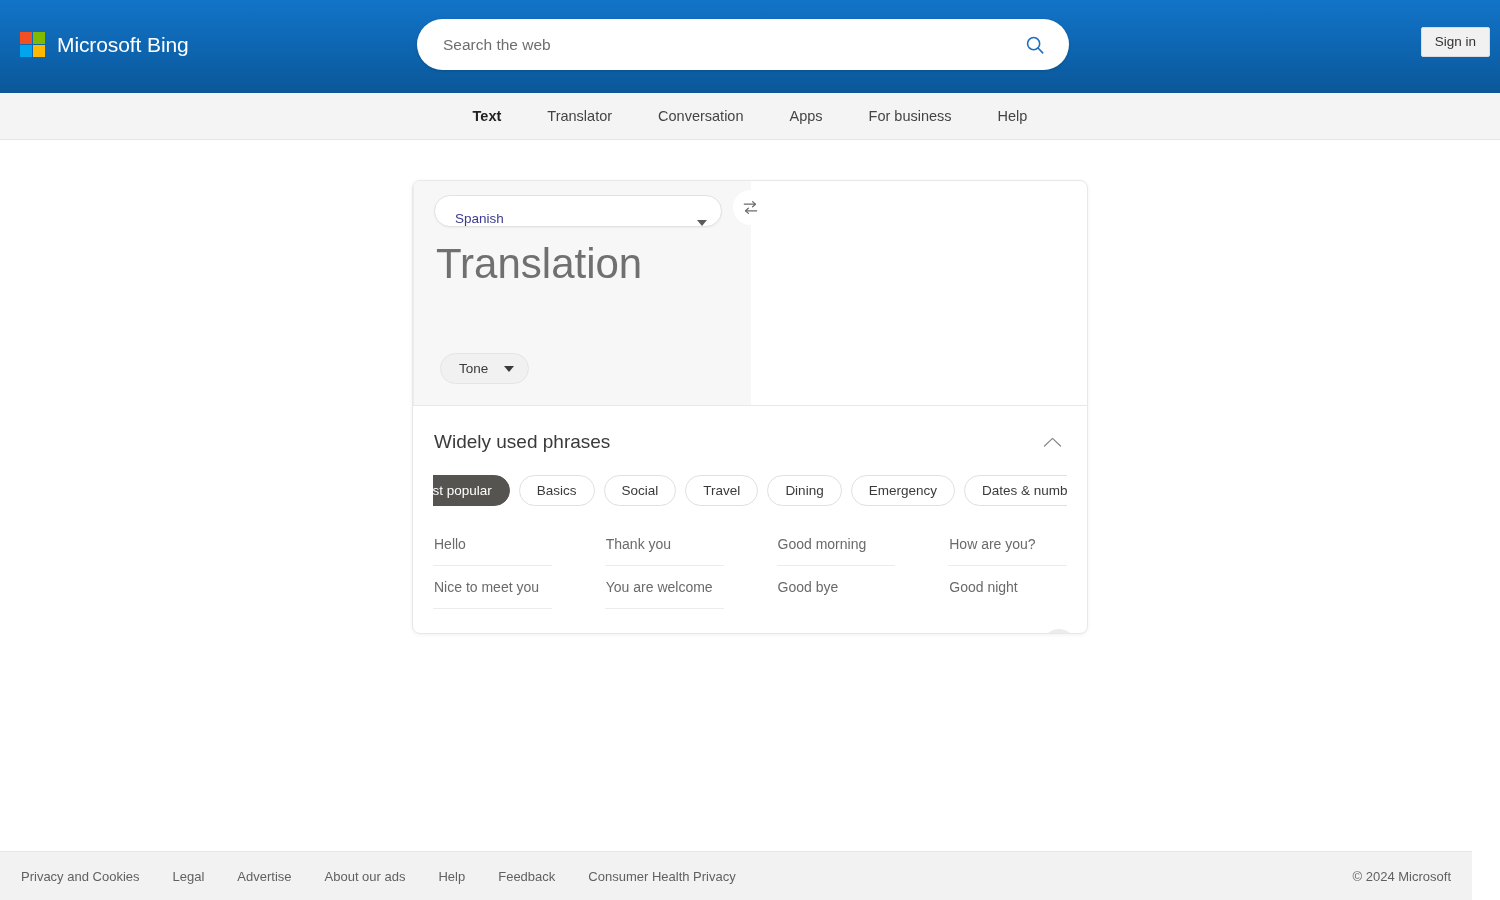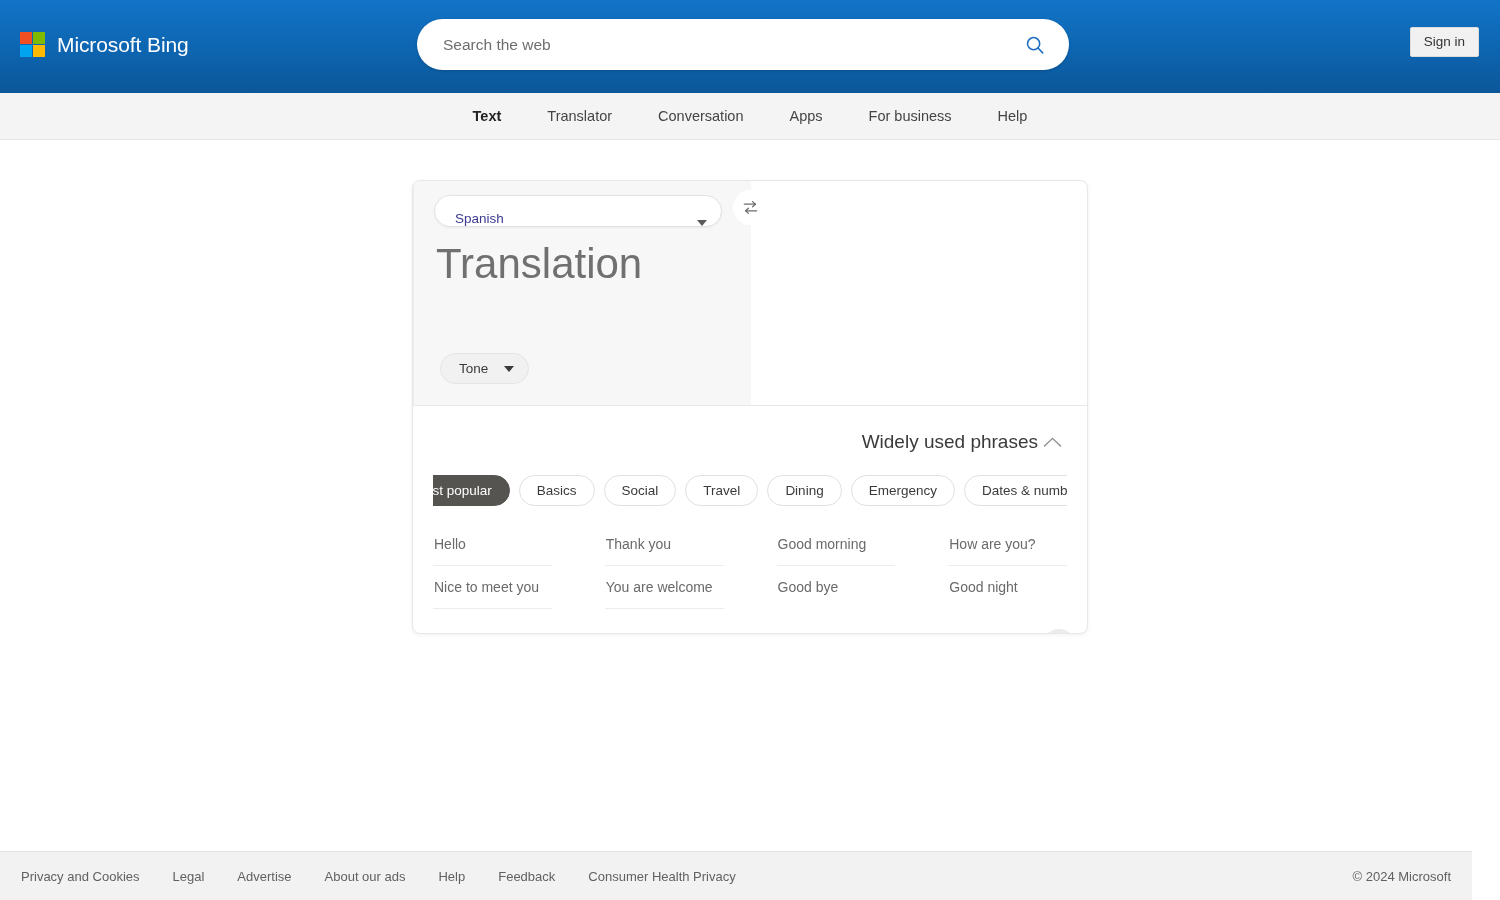--- a/index.html
+++ b/index.html
@@ -87,21 +87,21 @@
     height: 24px;
     flex: 0 0 24px;
     display: flex;
     align-items: center;
     justify-content: center;
     cursor: pointer;
   }
 
   .signin-btn {
     position: absolute;
-    right: 21px;
+    right: 10px;
     top: 27px;
     height: 30px;
     padding: 0 13px;
     background: #f1f1f1;
     border: 1px solid #dcdcdc;
     border-radius: 2px;
     color: #333;
     font-family: "Liberation Sans", sans-serif;
     font-size: 13.5px;
     line-height: 28px;
@@ -251,21 +251,21 @@
 
   
   .phrases {
     padding: 22px 20px 24px 20px;
     position: relative;
   }
 
   .phrases-head {
     display: flex;
     align-items: center;
-    justify-content: flex-end;
+    justify-content: space-between;
     padding: 0 1px 0 1px;
   }
   .phrases-title {
     font-size: 19px;
     color: #3a3a3a;
     font-weight: 400;
   }
   .collapse-btn {
     width: 28px; height: 28px;
     background: transparent;

